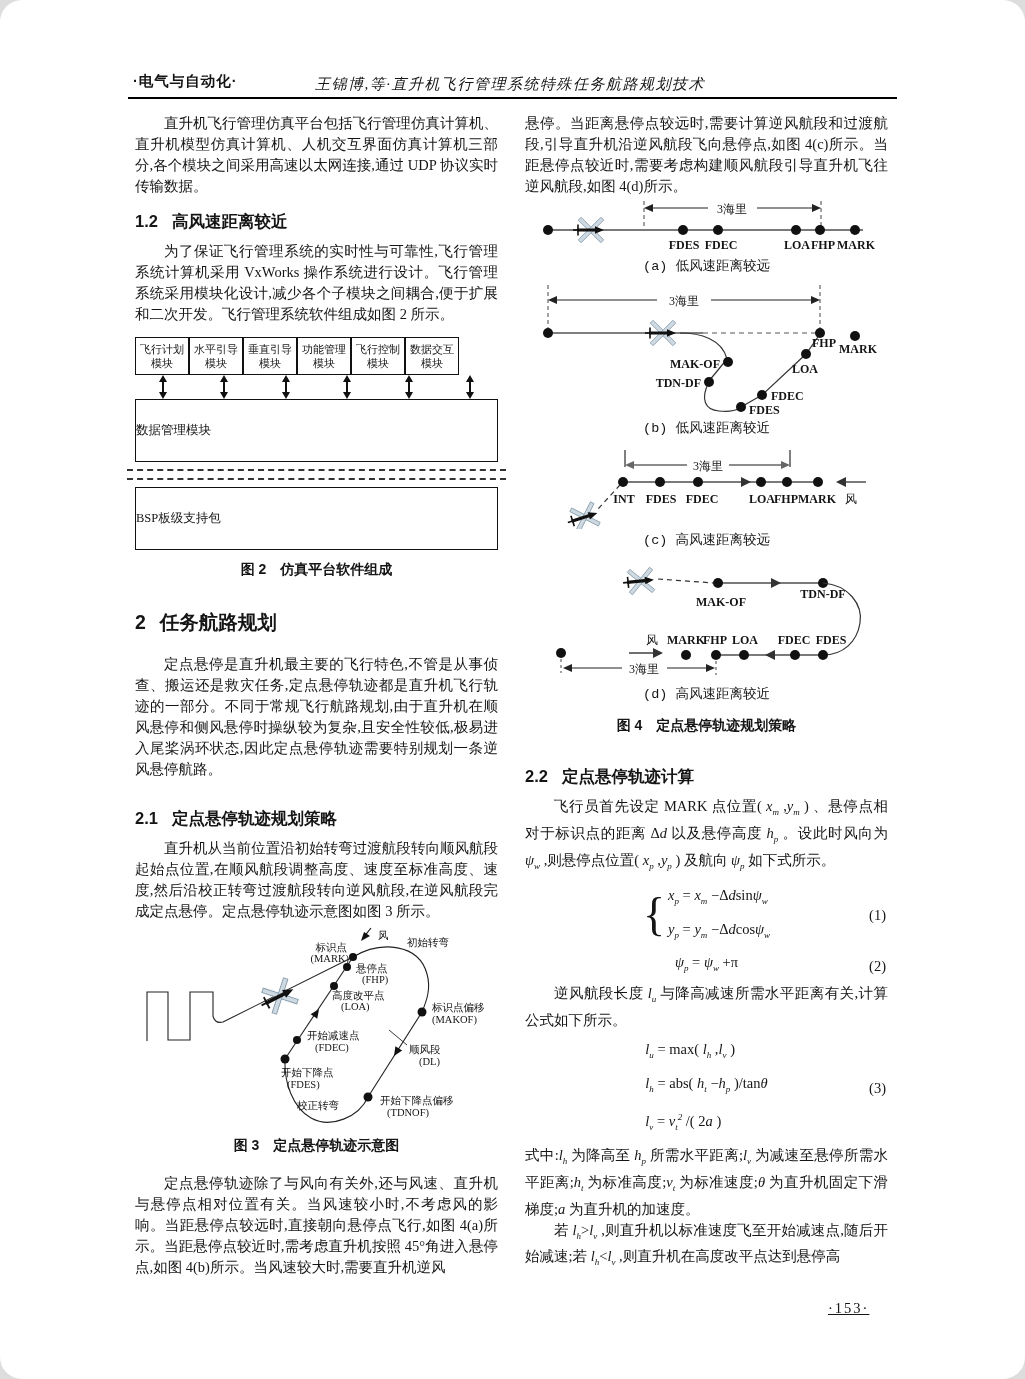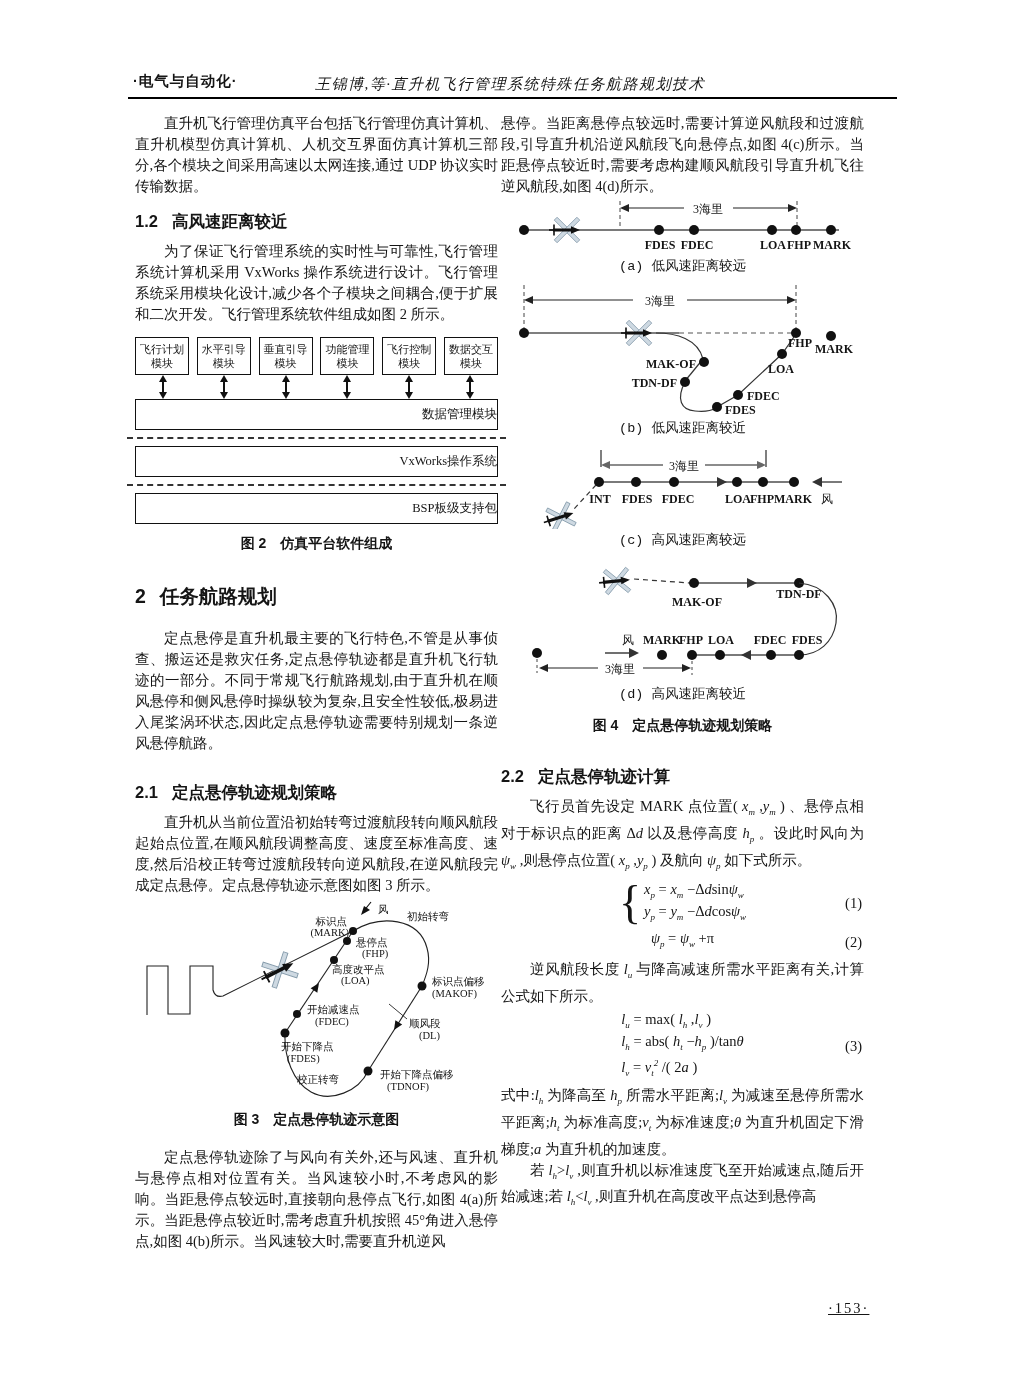--- a/index.html
+++ b/index.html
@@ -1,61 +1,61 @@
 <!DOCTYPE html>
 <html><head>
 <meta charset="utf-8">
 <style>
   html,body { margin:0; padding:0; background:#ddd; }
   .page { position:relative; width:1025px; height:1379px; background:#ffffff; margin:0 auto;
-          font-family:"Liberation Serif","DejaVu Serif",serif; color:#151515; overflow:hidden; }
+          font-family:"Liberation Serif","DejaVu Serif",serif; color:#151515; overflow:hidden;border-radius:22px; }
 
   .header-label { position:absolute; left:133px; top:72px; font-family:"Liberation Sans",sans-serif;
                   font-weight:bold; font-size:14.5px; letter-spacing:1px; }
   .header-title { position:absolute; left:230px; width:560px; top:75px; text-align:center;
                   font-style:italic; font-size:15px; letter-spacing:1.5px; }
   .header-rule { position:absolute; left:128px; top:97px; width:769px; border-top:2.2px solid #000; }
 
   .col { position:absolute; top:113px; width:363px; font-size:14.5px; line-height:21px;
          text-align:justify; text-justify:inter-character; }
-  .col-left { left:135px; } .col-right { left:501px; }
+  .col-left { left:135px; } .col-right { left:525px; }
   p { margin:0; text-indent:2em; }
   .noindent { text-indent:0; }
 
   .h-sec { font-family:"Liberation Sans",sans-serif; font-weight:bold; font-size:19.5px;
            margin:32px 0 21px; text-indent:0; }
   .h-sub { font-family:"Liberation Sans",sans-serif; font-weight:bold; font-size:16.5px;
            margin:14px 0 9px; text-indent:0; }
   .h-num { margin-right:14px; }
 
   
   .fig2 { margin-top:12px; }
-  .f2-row { display:flex; justify-content:space-between; }
+  .f2-row { display:flex; justify-content:flex-start; }
   .f2-box { width:52px; border:1.5px solid #111; font-size:11px; line-height:13.5px;
             text-align:center; padding:5px 0 4px; }
   .f2-arrows { display:flex; justify-content:space-between; height:24px; }
   .f2-cell { width:56px; display:flex; justify-content:center; }
-  .f2-bar { border:1.5px solid #111; text-align:right; font-size:12.5px; padding:4px 0; }
+  .f2-bar { border:1.5px solid #111; text-align:left; font-size:12.5px; padding:20px 0; }
   .f2-dash { border-top:2px dashed #333; margin:7px -8px; }
   .fig-caption { text-align:center; font-family:"Liberation Sans",sans-serif; font-weight:bold;
                  font-size:14px; margin-top:9px; text-indent:0; }
 
   .subcap { text-align:center; font-size:13.5px; margin:1px 0 0; text-indent:0;font-family:Liberation Mono, monospace; }
   .fig svg { display:block; }
   svg text { font-family:"Liberation Serif",serif; fill:#141414; }
   .wp { font-weight:bold; font-size:12px; }
   .f3t { font-size:10.5px; }
   .cjk { font-size:12px; }
 
   
   .eq { position:relative; margin:4px 0; font-family:"Liberation Serif",serif; text-indent:0; }
   .eq .num { position:absolute; right:2px; top:50%; transform:translateY(-50%); }
   .eq-inner { display:flex; justify-content:center; align-items:center; }
   .brace { font-size:46px; font-weight:400; line-height:0.9; margin-right:3px; }
-  .eq-lines > div { line-height:16px; text-align:left; }
+  .eq-lines > div { line-height:28px; text-align:left; }
   .rich i { font-style:italic; }
   sub, sup { font-size:0.62em; font-style:italic; }
 
   .page-num { position:absolute; left:828px; top:1300px; font-size:14.5px; letter-spacing:2px;text-decoration:underline; }
 </style>
 </head>
 <body>
 
 <svg width="0" height="0" style="position:absolute">
   <defs>
@@ -133,21 +133,20 @@
         <div class="f2-cell">
             <svg width="12" height="24">
               <polygon points="6,0 2,7 10,7" fill="#111"></polygon>
               <line x1="6" y1="5" x2="6" y2="19" stroke="#111" stroke-width="2"></line>
               <polygon points="6,24 2,17 10,17" fill="#111"></polygon>
             </svg>
           </div>
       </div>
       <div class="f2-bar">数据管理模块</div>
       <div class="f2-dash"></div>
-      <div class="f2-bar">VxWorks操作系统</div>
       <div class="f2-dash"></div>
       <div class="f2-bar">BSP板级支持包</div>
       <div class="fig-caption">图 2　仿真平台软件组成</div>
     </div>
 
     <div class="h-sec">
       <span class="h-num">2</span><span>任务航路规划</span>
     </div>
     <p>定点悬停是直升机最主要的飞行特色,不管是从事侦查、搬运还是救灾任务,定点悬停轨迹都是直升机飞行轨迹的一部分。不同于常规飞行航路规划,由于直升机在顺风悬停和侧风悬停时操纵较为复杂,且安全性较低,极易进入尾桨涡环状态,因此定点悬停轨迹需要特别规划一条逆风悬停航路。</p>
 

